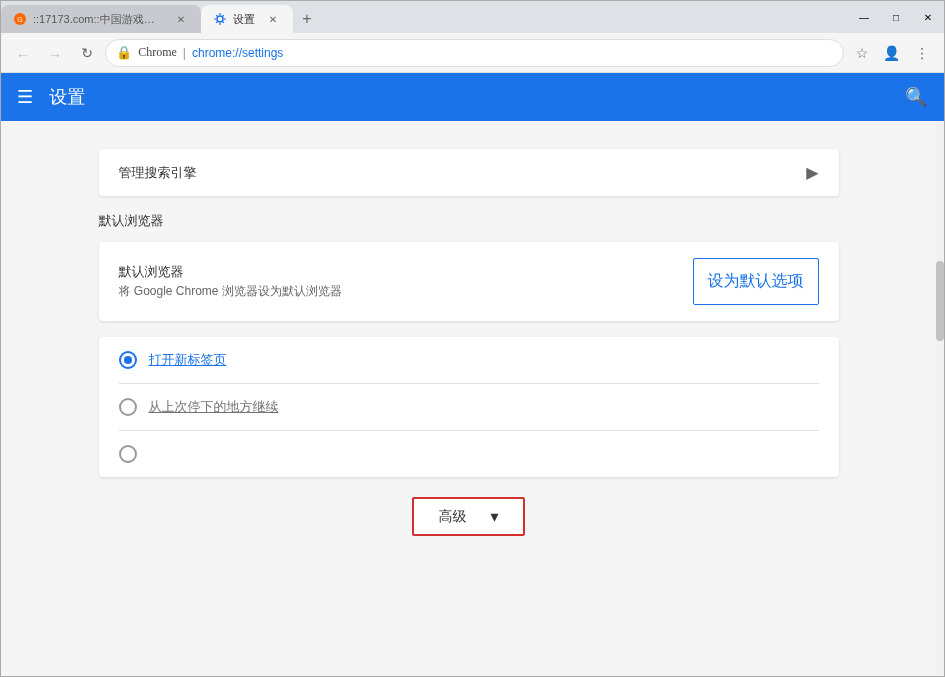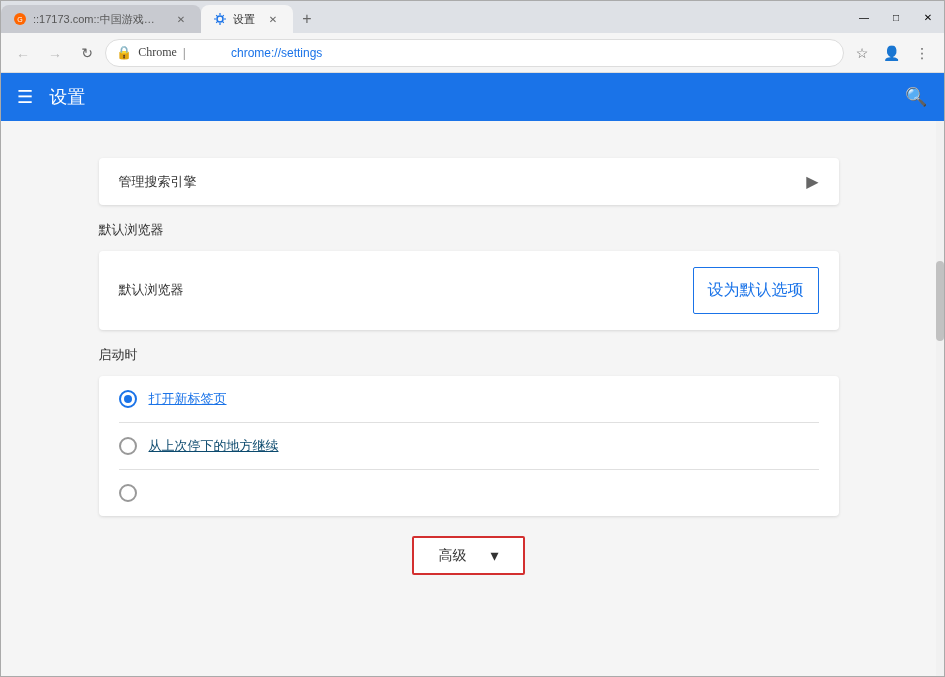--- a/index.html
+++ b/index.html
@@ -21,36 +21,36 @@
     .win-btn { width: 32px; height: 32px; display: flex; align-items: center; justify-content: center; font-size: 10px; cursor: pointer; }
 
     
     .address-bar { height: 40px; background: #f5f5f5; display: flex; align-items: center; padding: 0 8px; gap: 4px; border-bottom: 1px solid #ddd; flex-shrink: 0; }
     .nav-btn { width: 28px; height: 28px; border-radius: 50%; display: flex; align-items: center; justify-content: center; cursor: pointer; color: #666; font-size: 14px; }
     .nav-btn.disabled { color: #bbb; cursor: default; }
     .url-bar { flex: 1; height: 28px; background: white; border: 1px solid #ddd; border-radius: 14px; display: flex; align-items: center; padding: 0 10px; gap: 6px; font-size: 12px; color: #333; }
     .url-bar-icon { color: #4caf50; font-size: 13px; }
     .url-text { color: #444; font-size: 12px; font-family: Liberation Serif, serif; }
     .url-sep { color: #999; }
-    .url-path { color: #1a73e8; margin-left: 39px; }
+    .url-path { color: #1a73e8; }
     .addr-right { display: flex; gap: 2px; }
     .addr-icon-btn { width: 28px; height: 28px; border-radius: 50%; display: flex; align-items: center; justify-content: center; cursor: pointer; color: #666; font-size: 14px; }
 
     
     .browser-body { flex: 1; display: flex; overflow: hidden; }
 
     
     .settings-page { flex: 1; display: flex; flex-direction: column; overflow: hidden; }
     .settings-header { height: 48px; background: #1a73e8; display: flex; align-items: center; padding: 0 16px; gap: 16px; flex-shrink: 0; }
     .hamburger { color: white; font-size: 18px; cursor: pointer; }
     .settings-title { color: white; font-size: 18px; font-weight: 400; }
     .search-icon-header { color: white; font-size: 18px; cursor: pointer; margin-left: auto; }
 
     .settings-content { flex: 1; overflow-y: auto; padding: 0; background: #f5f5f5; display: flex; }
-    .settings-main { flex: 1; padding: 20px 60px; max-width: 860px; margin: 17px auto; width: 100%; }
+    .settings-main { flex: 1; padding: 20px 60px; max-width: 860px; margin: 8px auto; width: 100%; }
 
     
     .card { background: white; border-radius: 4px; box-shadow: 0 1px 3px rgba(0,0,0,0.12); margin-bottom: 16px; }
     .card-row { display: flex; align-items: center; padding: 14px 20px; cursor: pointer; }
     .card-row-label { flex: 1; font-size: 13px; color: #333; }
     .card-row-arrow { color: #666; font-size: 16px; }
 
     .section-title { font-size: 13px; color: #333; margin-bottom: 12px; margin-top: 8px; }
 
     
@@ -61,21 +61,21 @@
     .default-browser-sub { font-size: 12px; color: #666; }
     .default-btn { padding: 12px 14px; border: 1px solid #1a73e8; background: white; color: #1a73e8; font-size: 16px; border-radius: 2px; cursor: pointer; white-space: nowrap; }
 
     
     .startup-card { background: white; border-radius: 4px; box-shadow: 0 1px 3px rgba(0,0,0,0.12); margin-bottom: 16px; }
     .radio-row { display: flex; align-items: center; padding: 14px 20px; gap: 12px; cursor: pointer; }
     .radio-outer { width: 18px; height: 18px; border-radius: 50%; border: 2px solid #1a73e8; display: flex; align-items: center; justify-content: center; flex-shrink: 0; }
     .radio-inner { width: 8px; height: 8px; border-radius: 50%; background: #1a73e8; }
     .radio-outer.unchecked { border-color: #999; }
     .radio-label { font-size: 13px; color: #1a73e8; text-decoration: underline; }
-    .radio-label.unchecked { color: #0c4a6e; }
+    .radio-label.unchecked { color: #737373; }
 
     
     .advanced-section { display: flex; justify-content: center; margin: 20px 0; }
     .advanced-btn { display: flex; align-items: center; gap: 24px; padding: 8px 24px; border: 2px solid #d32f2f; background: white; color: #333; font-size: 14px; cursor: pointer; border-radius: 2px; }
     .advanced-arrow { font-size: 16px; color: #333; }
 
     
     .scrollbar { width: 8px; background: #f1f1f1; display: flex; flex-direction: column; flex-shrink: 0; }
     .scroll-thumb { width: 8px; height: 80px; background: #c1c1c1; border-radius: 4px; margin-top: 140px; }
 
@@ -155,26 +155,26 @@
                 <span class="card-row-label">管理搜索引擎</span>
                 <span class="card-row-arrow">▶</span>
               </div>
             </div>
 
             <div class="section-title">默认浏览器</div>
             <div class="default-browser-card">
               <div class="default-browser-row">
                 <div class="default-browser-info">
                   <div class="default-browser-main">默认浏览器</div>
+                  <div class="default-browser-sub">将 Google Chrome 浏览器设为默认浏览器</div>
                 </div>
                 <button class="default-btn">设为默认选项</button>
               </div>
             </div>
 
-            <div class="section-title">启动时</div>
             <div class="startup-card">
 
               <div class="radio-row">
                 <div class="radio-outer">
                   <div class="radio-inner"></div>
                 </div>
                 <span class="radio-label">打开新标签页</span>
               </div>
               <div class="divider"></div>
 

